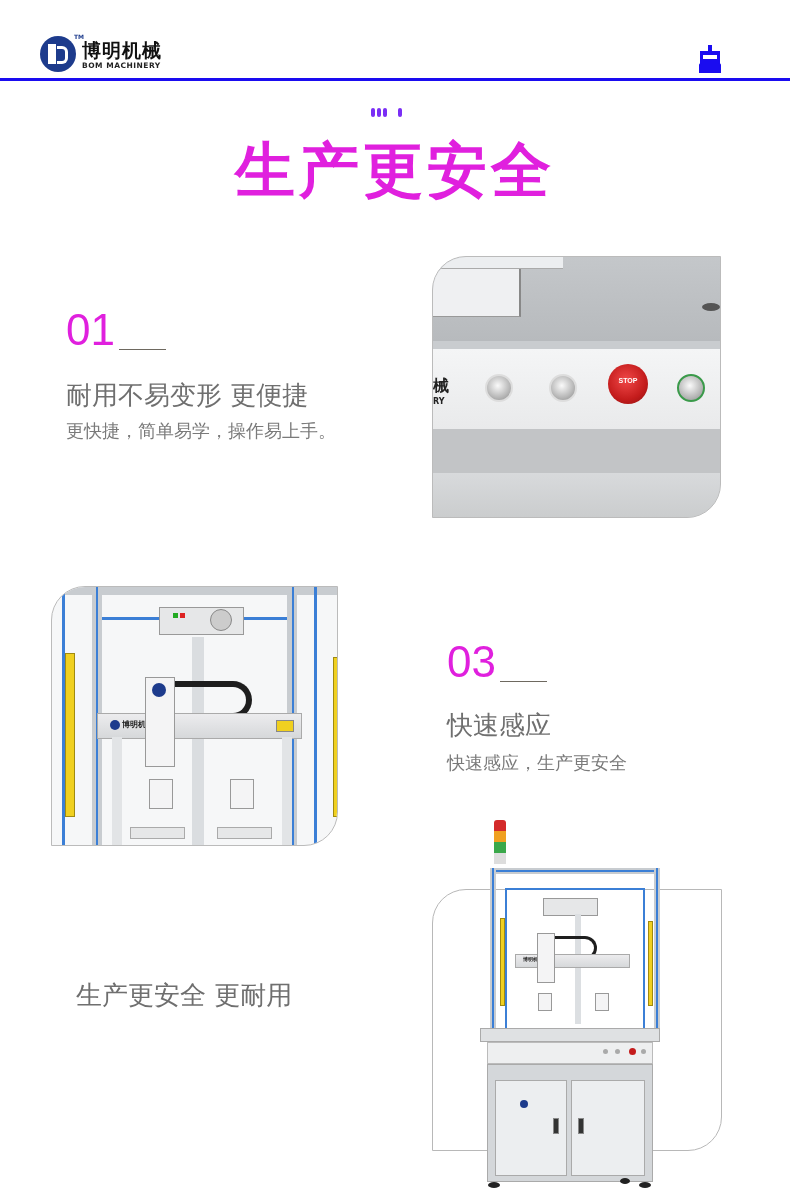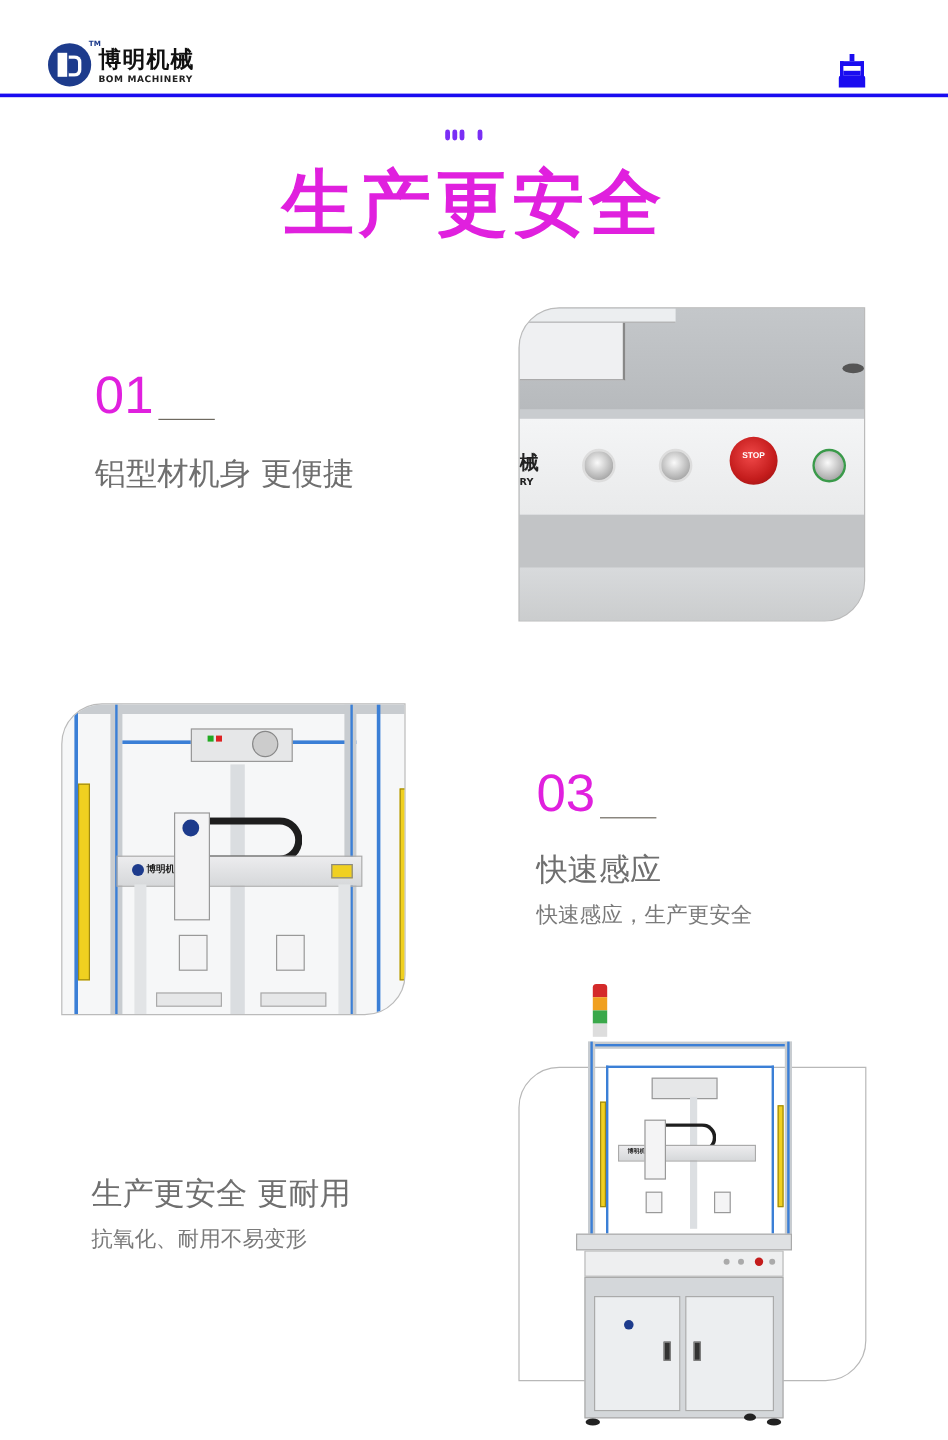--- a/index.html
+++ b/index.html
@@ -25,21 +25,21 @@
   .dots span.gap { margin-left: 9px; }
   .page-title { position: absolute; left: 0; width: 790px; top: 132px; text-align: center; font-size: 60px; font-weight: bold; color: #e020de; letter-spacing: 4px; line-height: 76px; }
 
   
   .sec { position: absolute; }
   .num { font-family: "Liberation Sans", sans-serif; font-size: 44px; color: #e020de; line-height: 44px; display: flex; align-items: flex-end; }
   .num .line { display: inline-block; width: 47px; height: 1.5px; background: #6e6960; margin-left: 4px; margin-bottom: 2px; }
   .sec-title { font-size: 26px; color: #6f6f6f; line-height: 34px; white-space: nowrap; }
   .sec-desc { font-size: 18px; color: #7a7a7a; line-height: 38px; white-space: nowrap; }
 
-  #s1 { left: 79px; top: 308px; }
+  #s1 { left: 66px; top: 308px; }
   #s1 .sec-title { margin-top: 26px; }
   #s1 .sec-desc { margin-top: 3px; }
 
   #s2 { left: 447px; top: 640px; }
   #s2 .sec-title { margin-top: 24px; }
   #s2 .sec-desc { margin-top: 2px; }
 
   #s3 { left: 76px; top: 948px; }
   #s3 .sec-title { margin-top: 30px; }
   #s3 .sec-desc { margin-top: 2px; }
@@ -109,21 +109,22 @@
     <span></span>
     <span class="gap"></span>
 </div>
 <h1 class="page-title">生产更安全</h1>
 
 <div class="sec" id="s1">
   <div class="num">
     <span>01</span>
       <span class="line"></span>
   </div>
-  <div class="sec-title">铝型材机身  更便捷</div>
+  <div class="sec-title">耐用不易变形  更便捷</div>
+  <div class="sec-desc" style="margin-top:0">更快捷，简单易学，操作易上手。</div>
 </div>
 
 <div class="img1">
   <div class="top"></div>
   <div class="bracket"></div>
   <div class="bracket2"></div>
   <div class="hole"></div>
   <div class="front"></div>
   <div class="lower"></div>
   <div class="bottom"></div>
@@ -172,21 +173,20 @@
   <div class="num">
     <span>03</span>
       <span class="line"></span>
   </div>
   <div class="sec-title">快速感应</div>
   <div class="sec-desc">快速感应，生产更安全</div>
 </div>
 
 <div class="sec" id="s3">
   <div class="sec-title">生产更安全 更耐用</div>
-  <div class="sec-desc">抗氧化、耐用不易变形</div>
 </div>
 
 <div class="outline3"></div>
 
 <div class="tower">
   <div style="background:#d42a2a;border-radius:3px 3px 0 0;"></div>
   <div style="background:#f0a020;"></div>
   <div style="background:#3aa84a;"></div>
   <div style="background:#ddd;"></div>
 </div>

